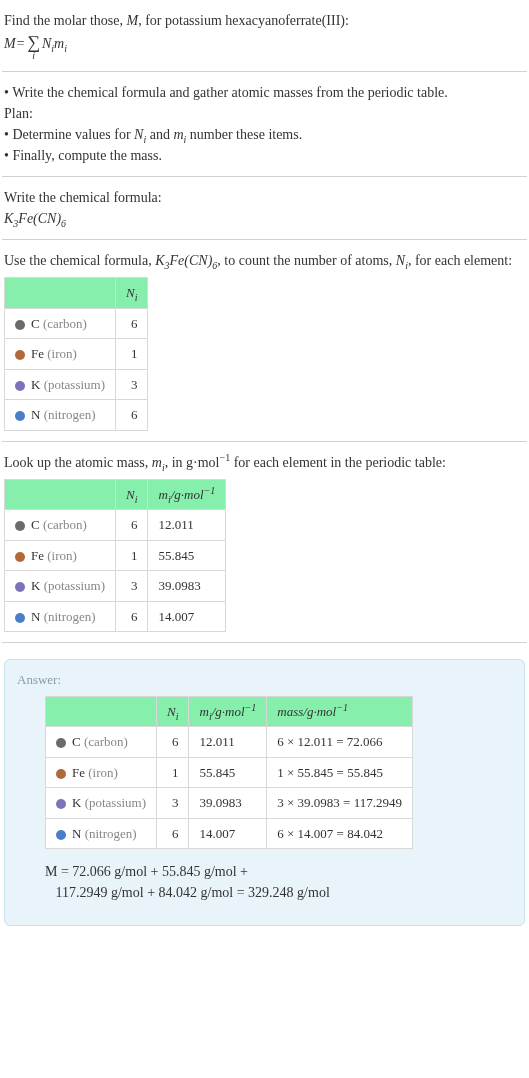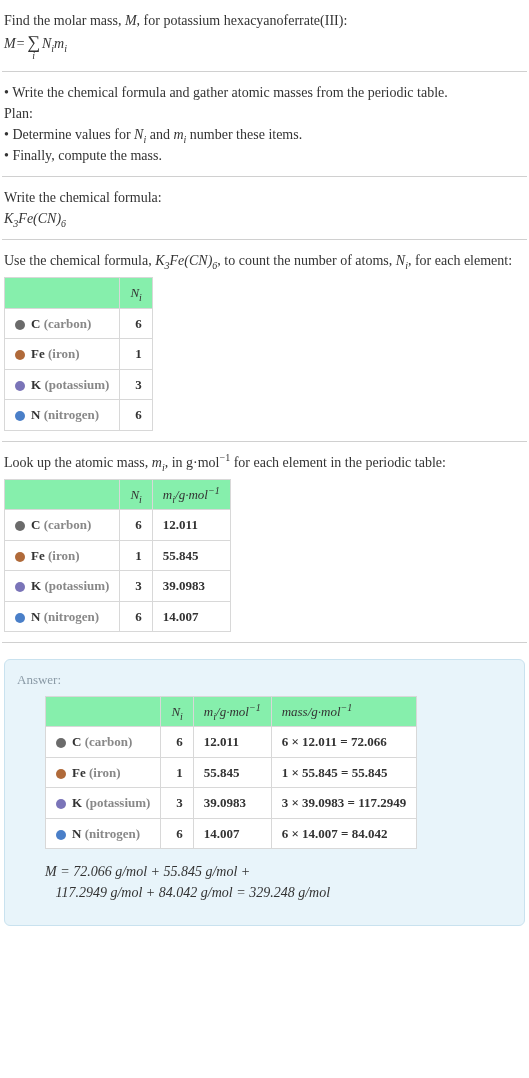--- a/index.html
+++ b/index.html
@@ -61,21 +61,20 @@
     }
     table {
       border-collapse: collapse;
       margin-top: 6px;
       font-size: 13px;
     }
     th, td {
       border: 1px solid #d8d8d8;
       padding: 5px 10px;
       text-align: left;
-      font-weight: bold;
     }
     th {
       background: #86efac;
       font-weight: normal;
       font-style: italic;
     }
     .num {
       text-align: right;
     }
     .swatch {
@@ -100,33 +99,32 @@
       color: #8a9aa6;
       font-size: 13px;
       margin-bottom: 6px;
     }
     .answer-box table {
       margin-left: 28px;
       background: #fff;
     }
     .final-calc {
       margin: 12px 0 8px 28px;
-      font-style: italic;
     }
     .chem {
       font-family: Georgia, serif;
       font-style: italic;
     }
   </style>
 </head>
 <body>
 
 <div class="section">
   <div>
-    <span>Find the molar mass, </span><span class="italic">M</span><span>, for potassium hexacyanoferrate(III):</span>
+    <span>Find the molar those, </span><span class="italic">M</span><span>, for potassium hexacyanoferrate(III):</span>
   </div>
   <div class="formula formula-line">
     <span>M</span>
     <span> = </span>
     <span class="sigma-block">
       <span class="sigma">∑</span>
       <span class="sub">i</span>
     </span>
     <span>
       <span>N</span><sub>i</sub><span>m</span><sub>i</sub>

